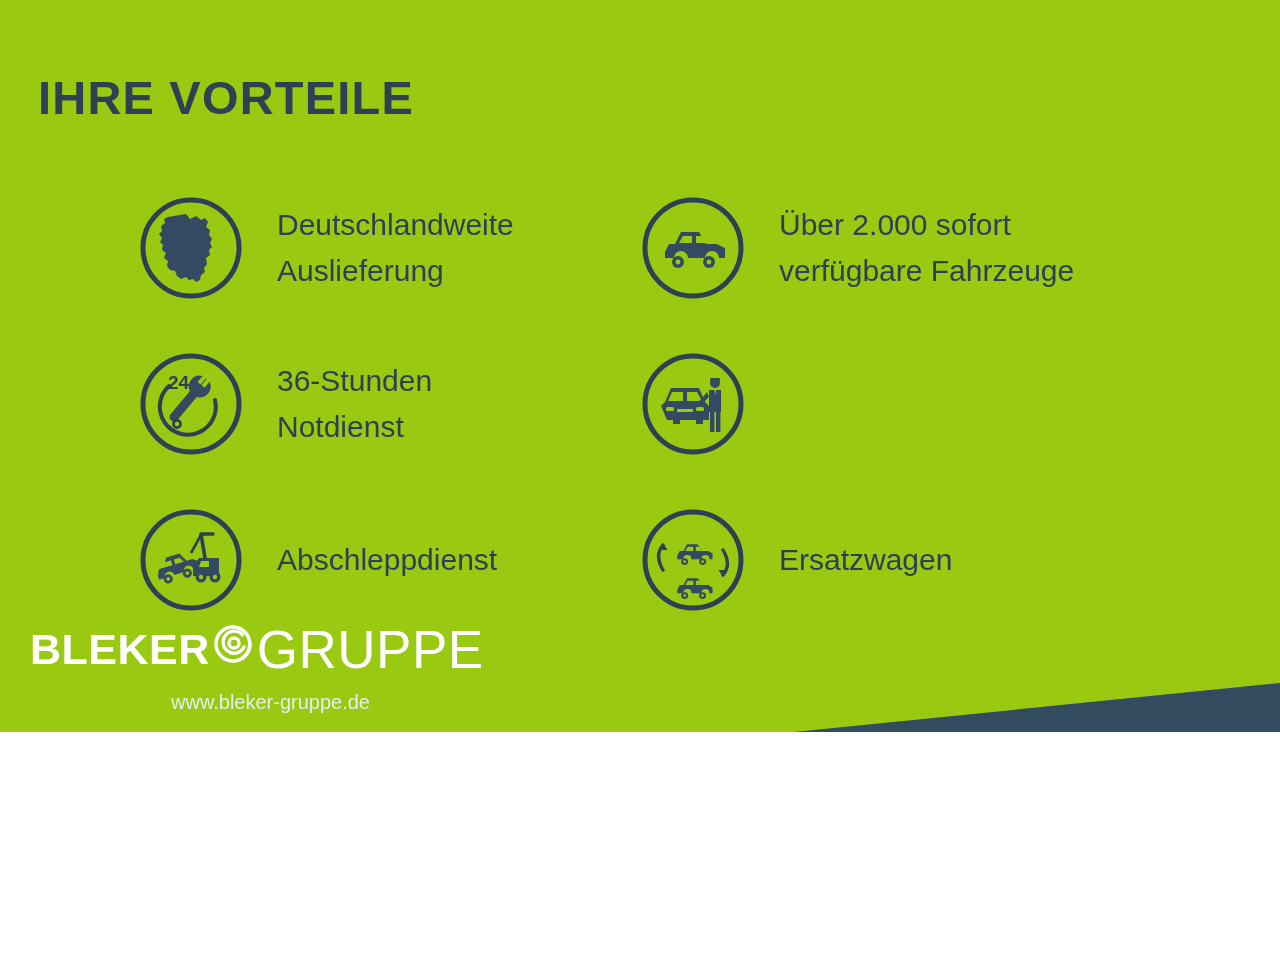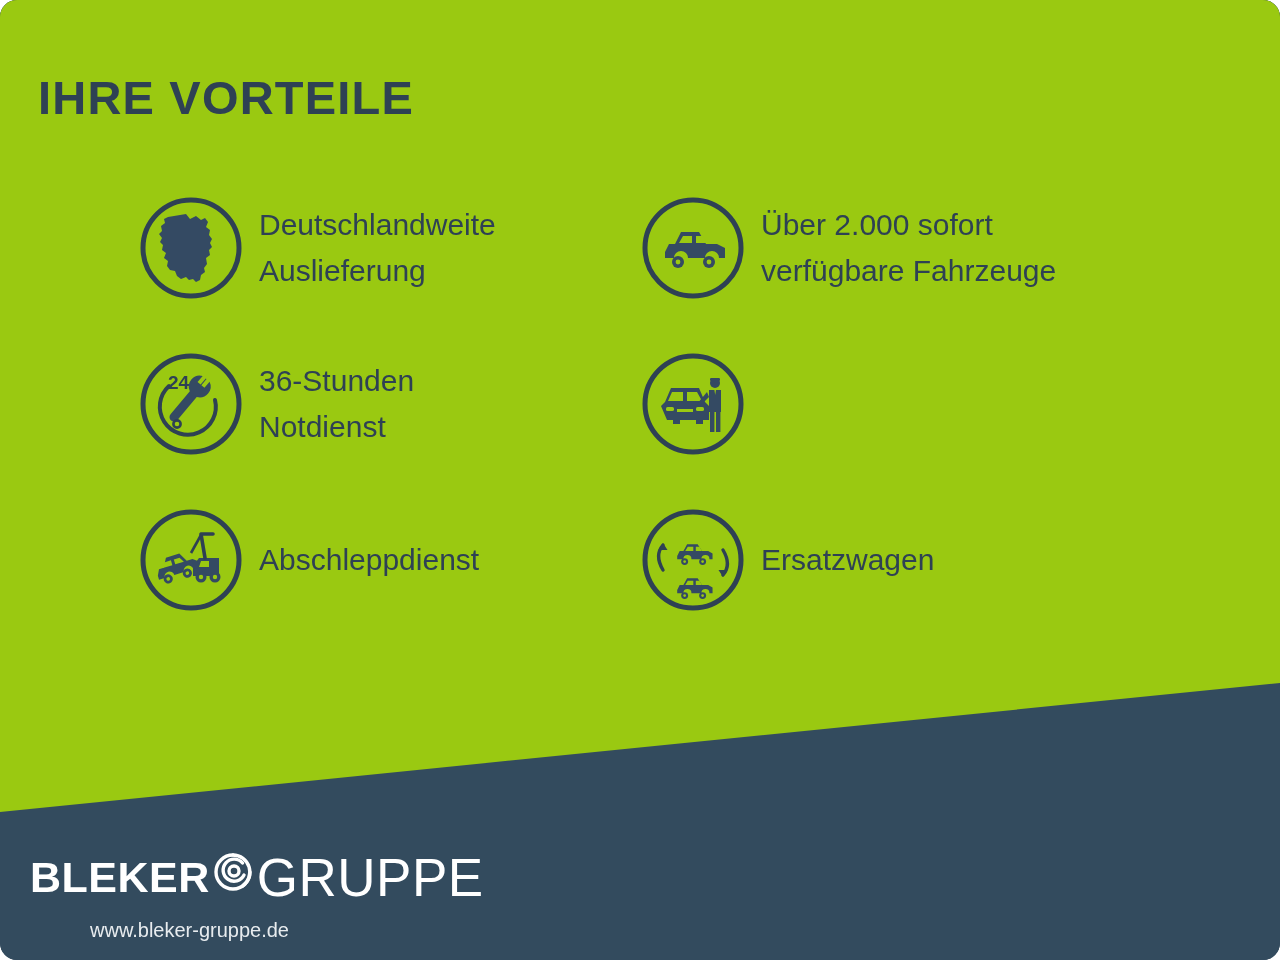--- a/index.html
+++ b/index.html
@@ -6,24 +6,23 @@
     margin: 0;
     padding: 0;
     background: #ffffff;
   }
   body {
     font-family: "Liberation Sans", sans-serif;
   }
   #slide {
     position: relative;
     width: 1280px;
-    height: 960px;
+    height: 732px;
     overflow: hidden;
     background: #334b5e;
-    border-radius: 17px;
   }
   
   .bg-green {
     position: absolute;
     left: 0; top: 0;
     width: 1280px;
     height: 960px;
     background: #9ac911;
     clip-path: polygon(0 0, 1280px 0, 1280px 683px, 0 812px);
     -webkit-clip-path: polygon(0 0, 1280px 0, 1280px 683px, 0 812px);
@@ -71,35 +70,36 @@
 
   .icon-circle {
     flex: 0 0 auto;
     width: 104px;
     height: 104px;
     position: relative;
   }
   .icon-circle svg { display: block; width: 104px; height: 104px; }
 
   .benefit-label {
-    margin-left: 16px;
+    margin-left: 34px;
     font-size: 30px;
     line-height: 1.52;
     color: #2e4154;
     font-family: "Liberation Sans", sans-serif;
     white-space: pre-line;
     font-weight: 400;
   }
 
   
   .logo-block {
     position: absolute;
     left: 30px;
     bottom: 18px;
     width: 340px;
+    text-align: right;
   }
   .logo-wordmark {
     display: flex;
     align-items: center;
     height: 52px;
   }
   .logo-bleker {
     font-size: 43px;
     font-weight: bold;
     color: #ffffff;

